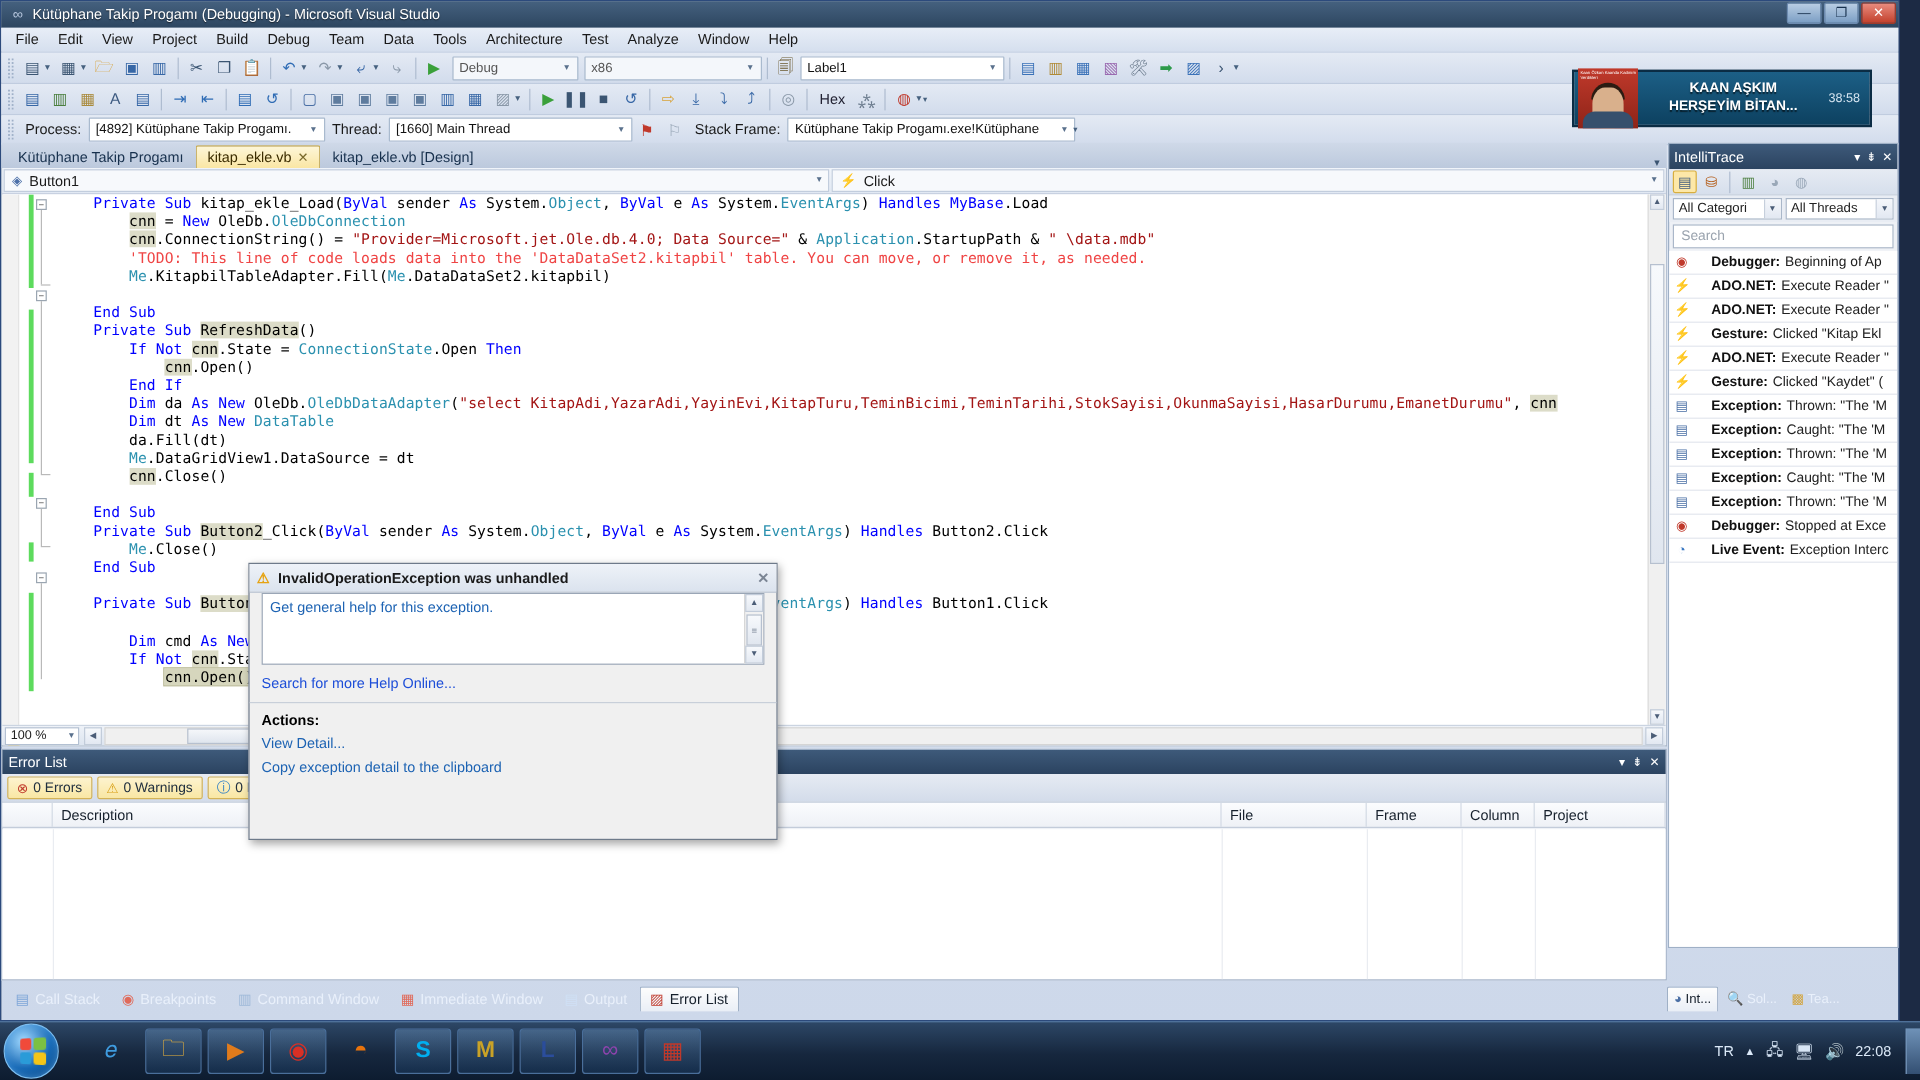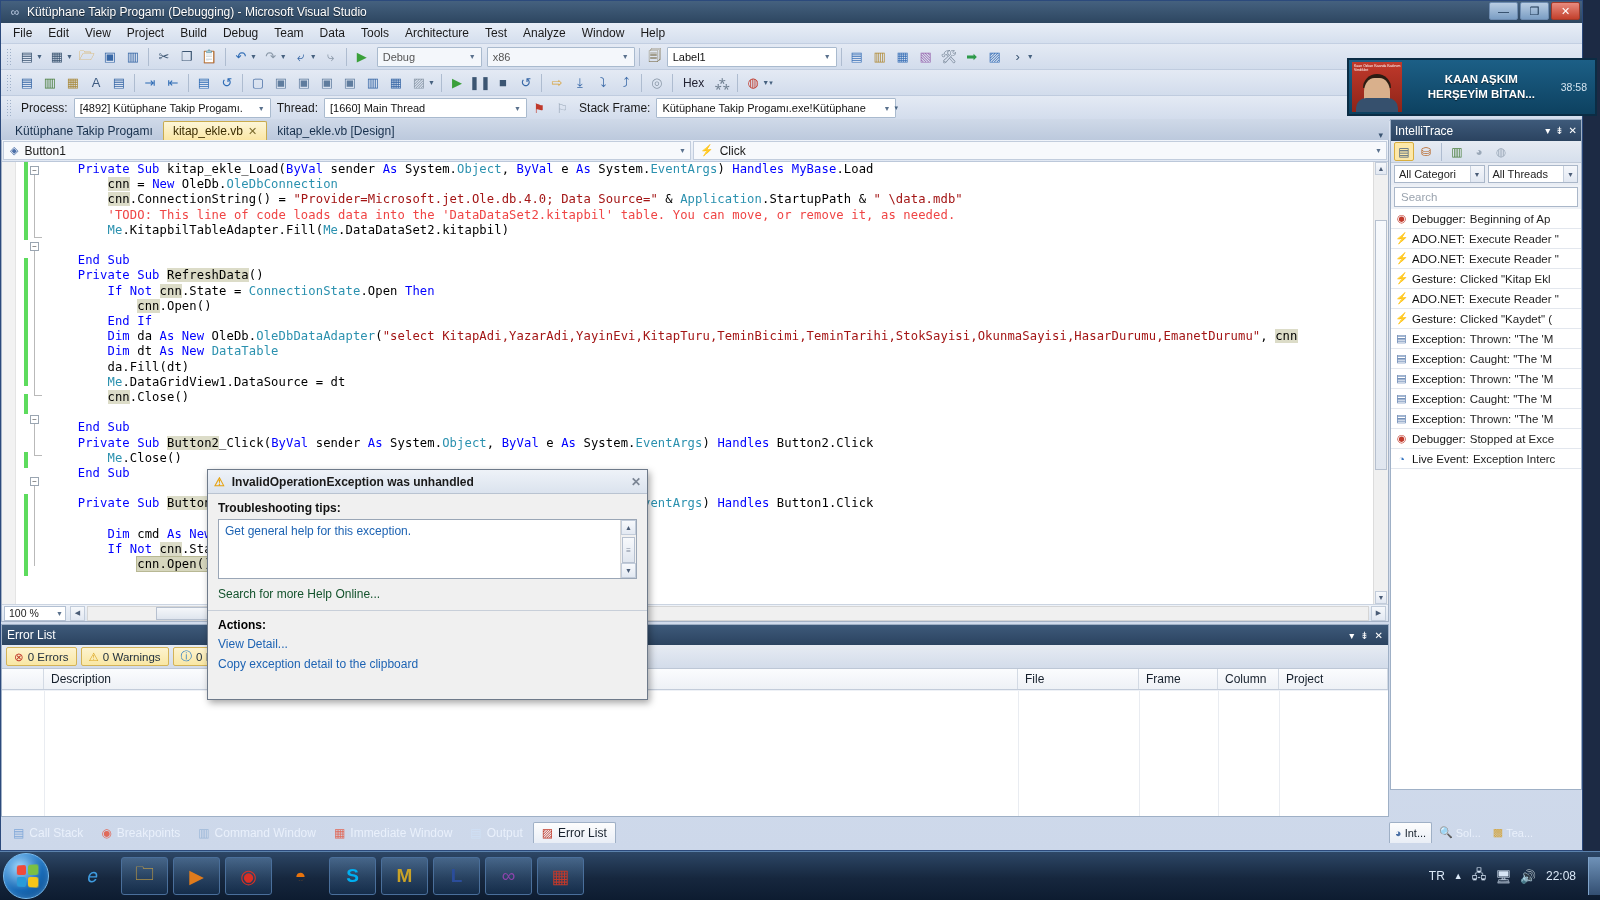--- a/index.html
+++ b/index.html
@@ -223,21 +223,21 @@
     font-size: 11px; color: #222; padding-left: 4px; overflow: hidden; white-space: nowrap; }
   .it-filter .fa { margin-left: auto; font-size: 7px; color: #4b5d77; padding: 0 3px;
     border-left: 1px solid #c6cfdc; background: linear-gradient(#f5f7fb,#e2e8f2); height: 100%;
     display: flex; align-items: center; }
   .it-search { margin: 2px 3px; height: 20px; border: 1px solid #aab7c9; background: #fff;
     display: flex; align-items: center; padding-left: 6px; font-size: 11.5px; color: #9aa3ae; }
   .it-list { position: absolute; left: 0; right: 0; top: 89px; bottom: 0; overflow: hidden; background: #fff; }
   .it-row { height: 20px; display: flex; align-items: center; gap: 4px; padding: 0 2px 0 4px;
     border-bottom: 1px solid #e3e7ee; font-size: 11.5px; white-space: nowrap; overflow: hidden; }
   .it-row .ic { width: 13px; text-align: center; font-size: 11px; flex: none; }
-  .it-row .cat { font-weight: normal; color: #111; }
+  .it-row .cat { font-weight: bold; color: #111; margin-left: 14px; }
   .it-row .det { color: #222; }
   .ic-dbg { color: #c0392b; }
   .ic-ado { color: #d9a21b; }
   .ic-exc { color: #4a6fa5; }
   .ic-live { color: #3a78c2; }
 
   
   .errlist {
     position: absolute; left: 0; right: 193px; bottom: 0; height: 193px;
     background: #eef1f6; border: 1px solid #9fb0c6;
@@ -275,23 +275,23 @@
   
   .statusbar {
     position: absolute; left: 0; right: 0; bottom: 0; height: 22px;
     background: linear-gradient(#3c5876, #2a4059); color: #e8eef8;
     display: flex; align-items: center; font-size: 12px; padding-left: 8px;
   }
   .sb-cell { position: absolute; }
 
   
   .media {
-    position: absolute; left: 1310px; top: 58px; width: 250px; height: 58px;
+    position: absolute; left: 1310px; top: 58px; width: 250px; height: 48px;
     background: linear-gradient(#1c5f86, #0d4160); border: 2px solid #0b2c44;
-    display: flex; align-items: center; gap: 8px; padding: 3px; z-index: 60; margin-left: 37px;
+    display: flex; align-items: center; gap: 8px; padding: 3px; z-index: 60;
   }
   .media-thumb { width: 50px; height: 50px; flex: none; position: relative;
     background: linear-gradient(#c0392b, #8e2418); overflow: hidden; }
   .mt-face { position: absolute; left: 12px; top: 16px; width: 26px; height: 34px;
     background: #d9b08c; border-radius: 40% 40% 35% 35%; }
   .mt-hair { position: absolute; left: 11px; top: 12px; width: 28px; height: 14px;
     background: #2b1c12; border-radius: 14px 14px 0 0; }
   .mt-body { position: absolute; left: 4px; bottom: 0; width: 42px; height: 14px;
     background: #36506d; border-radius: 10px 10px 0 0; }
   .mt-cap { position: absolute; left: 2px; top: 2px; font-size: 3.5px; color: #fff; line-height: 4px; }
@@ -584,30 +584,29 @@
           <div class="sc-arrow" style="margin-right:2px">▶</div>
         </div>
       </div>
 
       <div class="exc-dialog">
         <div class="exc-title">
           <span class="warn-ic">⚠</span>
           <span>InvalidOperationException was unhandled</span>
           <span class="exc-close">✕</span>
         </div>
-        <div class="exc-sec">Troubleshooting tips:</div>
         <div class="exc-listbox">
           <span class="lnk">Get general help for this exception.</span>
           <div class="lb-scroll">
             <div class="lb-arrow" style="position:absolute;top:0;left:0">▲</div>
             <div class="lb-thumb">≡</div>
             <div class="lb-arrow" style="position:absolute;bottom:0;left:0">▼</div>
           </div>
         </div>
-        <div class="exc-help" style="color:#14532d">Search for more Help Online...</div>
+        <div class="exc-help" style="color:#1d4ed8">Search for more Help Online...</div>
         <div class="exc-divider"></div>
         <div class="exc-actions">Actions:</div>
         <div class="exc-act lnk">View Detail...</div>
         <div class="exc-act lnk">Copy exception detail to the clipboard</div>
       </div>
 
       <div class="it-panel">
         <div class="it-head">
           <span>IntelliTrace</span>
           <span class="sp">

